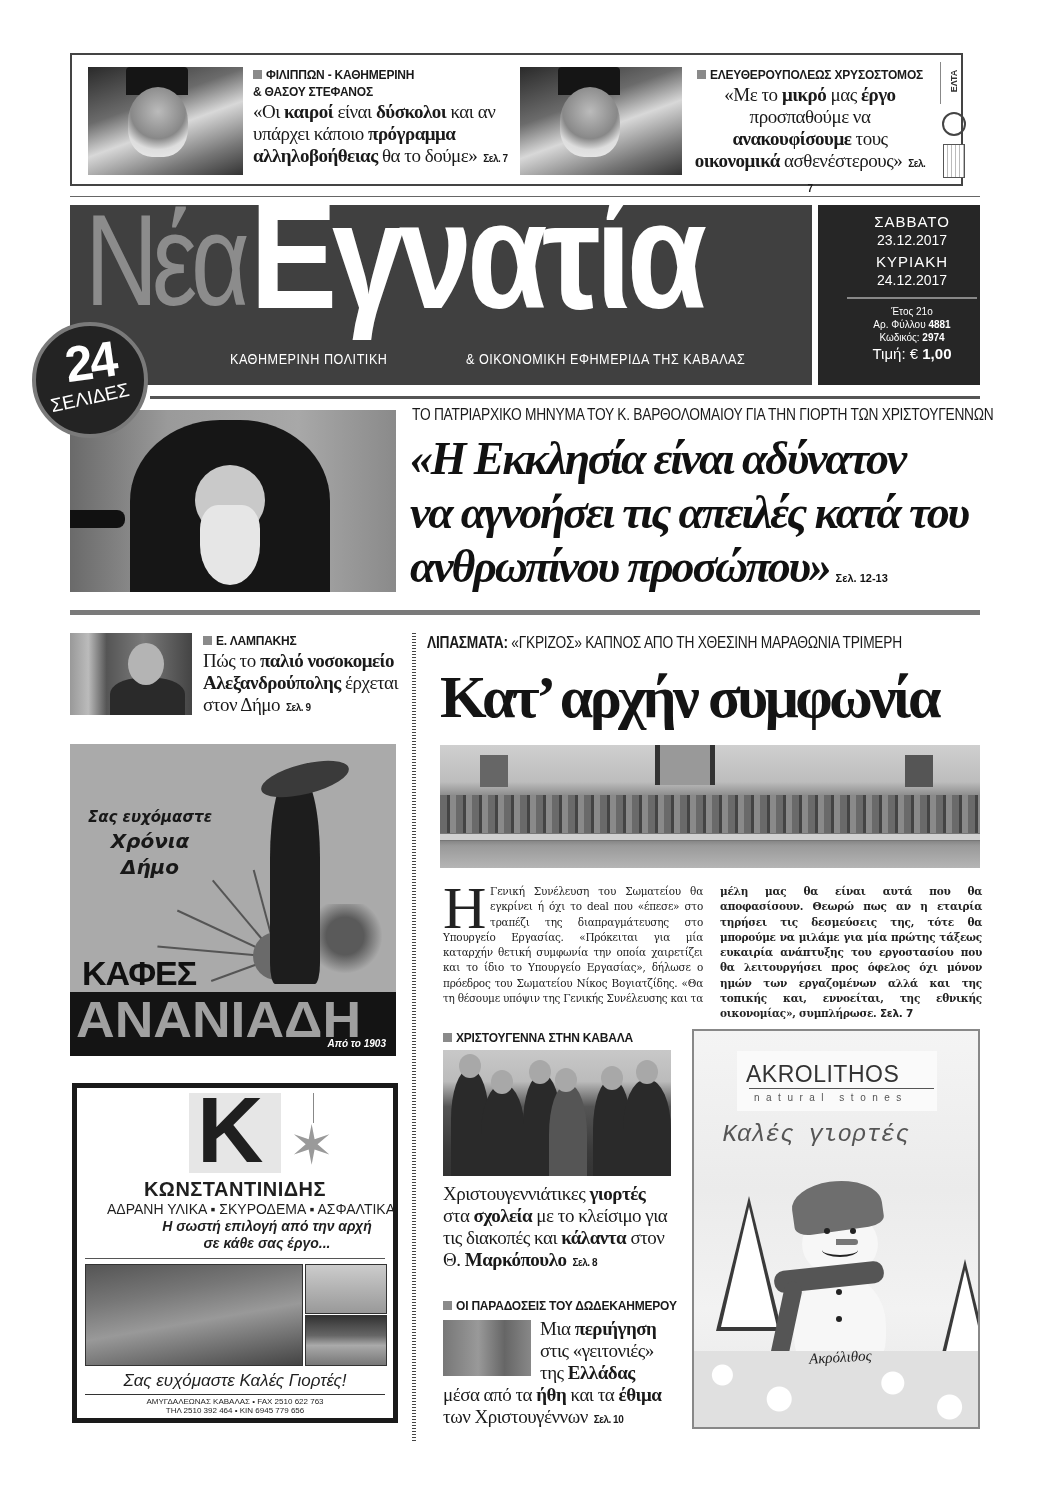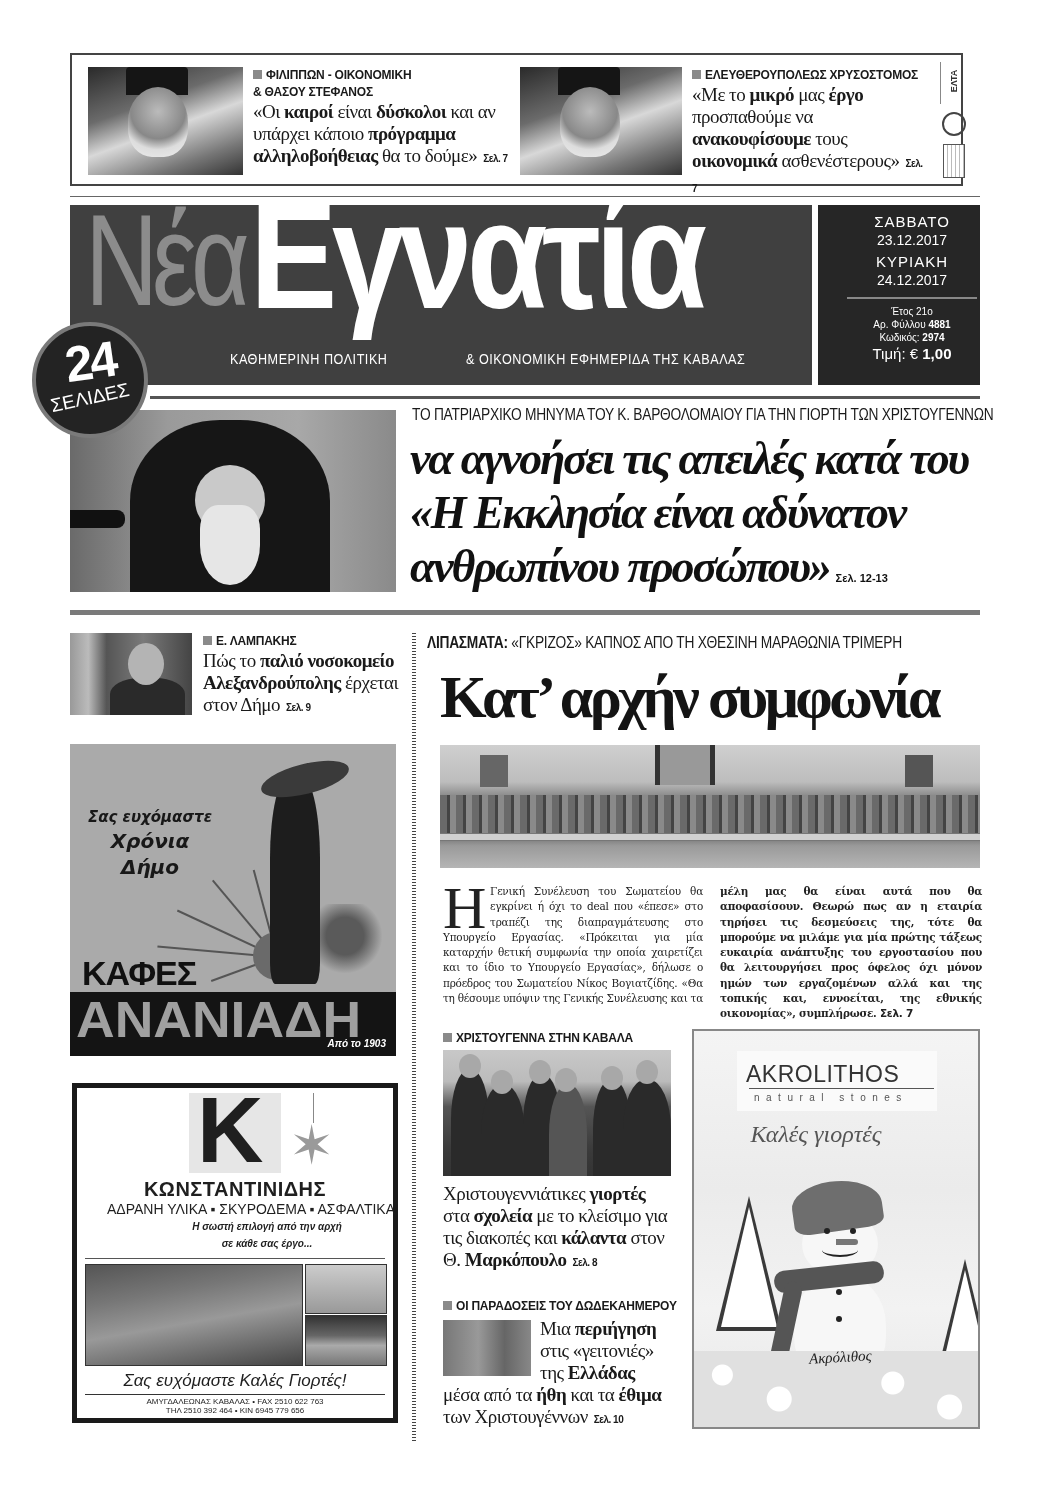--- a/index.html
+++ b/index.html
@@ -104,21 +104,21 @@
     .ad-kafes .since { position: absolute; right: 10px; top: 294px; font-size: 10px; font-weight: bold; font-style: italic; color: #fff; }
 
     
     .ad-kon { left: 72px; top: 1083px; width: 326px; height: 340px; border: 5px solid #1a1a1a; background: #fff; }
     .ad-kon .logo-bg { position: absolute; left: 112px; top: 5px; width: 92px; height: 80px; background: #e6e6e6; }
     .ad-kon .logo-k { position: absolute; left: 120px; top: -4px; font-size: 92px; font-weight: bold; color: #1f1f1f; line-height: 1; }
     .ad-kon .star { position: absolute; left: 212px; top: 30px; font-size: 54px; color: #9a9a9a; line-height: 1; }
     .ad-kon .chain { position: absolute; left: 236px; top: 5px; width: 1px; height: 30px; background: #888; }
     .ad-kon .name { position: absolute; left: 0; top: 90px; width: 316px; text-align: center; font-size: 20px; font-weight: bold; letter-spacing: 0.5px; color: #1f1f1f; }
     .ad-kon .prods { position: absolute; left: 16px; top: 113px; width: 316px; text-align: center; font-size: 14px; color: #1f1f1f; }
-    .ad-kon .slogan { position: absolute; left: 0; top: 130px; width: 380px; text-align: center; font-size: 10px; font-style: italic; font-weight: bold; line-height: 17px; color: #1f1f1f; }
+    .ad-kon .slogan { position: absolute; left: 0; top: 130px; width: 380px; text-align: center; font-size: 14px; font-style: italic; font-weight: bold; line-height: 17px; color: #1f1f1f; }
     .ad-kon .hr1 { position: absolute; left: 8px; top: 170px; width: 300px; height: 1px; background: #555; }
     .ad-kon .pic1 { position: absolute; left: 8px; top: 176px; width: 218px; height: 102px; background: linear-gradient(170deg, #555 0%, #777 30%, #999 55%, #6a6a6a 80%, #444 100%); border: 1px solid #333; }
     .ad-kon .pic2 { position: absolute; left: 228px; top: 176px; width: 82px; height: 50px; background: linear-gradient(180deg, #ccc, #999); border: 1px solid #333; }
     .ad-kon .pic3 { position: absolute; left: 228px; top: 227px; width: 82px; height: 51px; background: linear-gradient(180deg, #333 0%, #666 40%, #aaa 60%, #777 100%); border: 1px solid #333; }
     .ad-kon .wish { position: absolute; left: 0; top: 283px; width: 316px; text-align: center; font-size: 17px; font-style: italic; color: #1f1f1f; }
     .ad-kon .hr2 { position: absolute; left: 8px; top: 306px; width: 300px; height: 1px; background: #333; }
     .ad-kon .addr { position: absolute; left: 0; top: 309px; width: 316px; text-align: center; font-size: 8px; line-height: 9px; color: #1f1f1f; }
 
     
     .xmas-kicker { left: 443px; top: 1030px; }
@@ -134,21 +134,21 @@
     .trad-txt1 .teaser-quote { font-size: 19px; line-height: 22px; }
     .trad-txt2 { left: 443px; top: 1384px; width: 240px; }
     .trad-txt2 .teaser-quote { font-size: 19px; line-height: 22px; }
 
     
     .ad-akro { left: 692px; top: 1029px; width: 288px; height: 400px; border: 2px solid #888; background: linear-gradient(180deg, #f4f4f4 0%, #ebebeb 40%, #f2f2f2 70%, #e8e8e8 100%); overflow: hidden; }
     .ad-akro .logo-box { position: absolute; left: 43px; top: 20px; width: 200px; height: 60px; background: #fafafa; }
     .ad-akro .brand { position: absolute; left: 52px; top: 30px; font-size: 23px; color: #333; letter-spacing: 0.5px; }
     .ad-akro .brand-rule { position: absolute; left: 55px; top: 57px; width: 185px; height: 1px; background: #555; }
     .ad-akro .tag { position: absolute; left: 60px; top: 61px; font-size: 10px; letter-spacing: 6.5px; color: #555; }
-    .ad-akro .greet { position: absolute; left: 0; top: 90px; width: 244px; text-align: center; font-family: Liberation Serif, serif; font-style: italic; font-size: 24px; color: #555; }
+    .ad-akro .greet { position: absolute; left: 0; top: 90px; width: 244px; text-align: center; font-family: Liberation Mono, monospace; font-style: italic; font-size: 24px; color: #555; }
     .ad-akro .tree { position: absolute; width: 0; height: 0; border-left: 28px solid transparent; border-right: 28px solid transparent; border-bottom: 120px solid #fff; }
     .ad-akro .tree-outline { position: absolute; width: 0; height: 0; border-left: 33px solid transparent; border-right: 33px solid transparent; border-bottom: 135px solid #3a3a3a; }
     .ad-akro .snow-head { position: absolute; left: 108px; top: 180px; width: 76px; height: 66px; border-radius: 50%; background: #f7f7f7; }
     .ad-akro .snow-hat { position: absolute; left: 98px; top: 150px; width: 90px; height: 50px; border-radius: 50% 60% 20% 20%; background: #6e6e6e; transform: rotate(-8deg); }
     .ad-akro .snow-body { position: absolute; left: 100px; top: 245px; width: 92px; height: 110px; border-radius: 45%; background: #f7f7f7; }
     .ad-akro .scarf { position: absolute; left: 80px; top: 235px; width: 110px; height: 22px; border-radius: 10px; background: #555; transform: rotate(-6deg); }
     .ad-akro .scarf-tail { position: absolute; left: 82px; top: 250px; width: 18px; height: 95px; border-radius: 10px; background: #555; transform: rotate(12deg); }
     .ad-akro .eye { position: absolute; width: 6px; height: 6px; border-radius: 50%; background: #222; }
     .ad-akro .nose { position: absolute; left: 142px; top: 208px; width: 22px; height: 6px; background: #777; border-radius: 0 4px 4px 0; }
     .ad-akro .mouth { position: absolute; left: 128px; top: 212px; width: 36px; height: 14px; border-bottom: 2px solid #222; border-radius: 0 0 50% 50%; }
@@ -158,31 +158,31 @@
 </head>
 <body>
 
 <div class="abs teaser-box">
   <div class="teaser" style="left:16px;">
     <div class="photo">
         <div class="hat"></div>
         <div class="face"></div>
       </div>
     <div class="txt">
-      <div class="kicker"><span class="sq"></span><span>ΦΙΛΙΠΠΩΝ - ΟΙΚΟΝΟΜΙΚΗ</span></div>
+      <div class="kicker"><span class="sq"></span><span>ΦΙΛΙΠΠΩΝ - ΚΑΘΗΜΕΡΙΝΗ</span></div>
       <div class="kicker">&amp; ΘΑΣΟΥ ΣΤΕΦΑΝΟΣ</div>
       <div class="teaser-quote"><span>«Οι </span><b>καιροί</b><span> είναι </span><b>δύσκολοι</b><span> και αν υπάρχει κάποιο </span><b>πρόγραμμα αλληλοβοήθειας</b><span> θα το δούμε»</span><span class="sel">Σελ. 7</span></div>
     </div>
   </div>
   <div class="teaser" style="left:448px;">
     <div class="photo" style="width:162px;">
         <div class="hat"></div>
         <div class="face"></div>
       </div>
-    <div class="txt" style="width:236px;">
+    <div class="txt" style="width:236px;text-align:center;">
       <div class="kicker"><span class="sq"></span><span>ΕΛΕΥΘΕΡΟΥΠΟΛΕΩΣ ΧΡΥΣΟΣΤΟΜΟΣ</span></div>
       <div class="teaser-quote"><span>«Με το </span><b>μικρό</b><span> μας </span><b>έργο</b><span> προσπαθούμε να </span><b>ανακουφίσουμε</b><span> τους </span><b>οικονομικά</b><span> ασθενέστερους»</span><span class="sel">Σελ. 7</span></div>
     </div>
   </div>
 </div>
 
 <div class="abs stamps">
   <div class="stamp-elta">
       <span>ΕΛΤΑ</span>
     </div>
@@ -221,22 +221,22 @@
 </div>
 
 <div class="abs lead-photo">
   <div class="robe abs"></div>
     <div class="face abs"></div>
     <div class="beard abs"></div>
     <div class="mic abs"></div>
 </div>
 <div class="abs lead-kicker">ΤΟ ΠΑΤΡΙΑΡΧΙΚΟ ΜΗΝΥΜΑ ΤΟΥ Κ. ΒΑΡΘΟΛΟΜΑΙΟΥ ΓΙΑ ΤΗΝ ΓΙΟΡΤΗ ΤΩΝ ΧΡΙΣΤΟΥΓΕΝΝΩΝ</div>
 <div class="abs lead-title">
+  <div>«Η Εκκλησία είναι αδύνατον</div>
   <div>να αγνοήσει τις απειλές κατά του</div>
-  <div>«Η Εκκλησία είναι αδύνατον</div>
   <div><span>ανθρωπίνου προσώπου»</span><span class="sel">Σελ. 12-13</span></div>
 </div>
 
 <div class="abs sep"></div>
 
 <div class="abs lamp-photo">
     <div class="suit abs"></div>
     <div class="face abs"></div>
   </div>
 <div class="abs lamp-txt">

